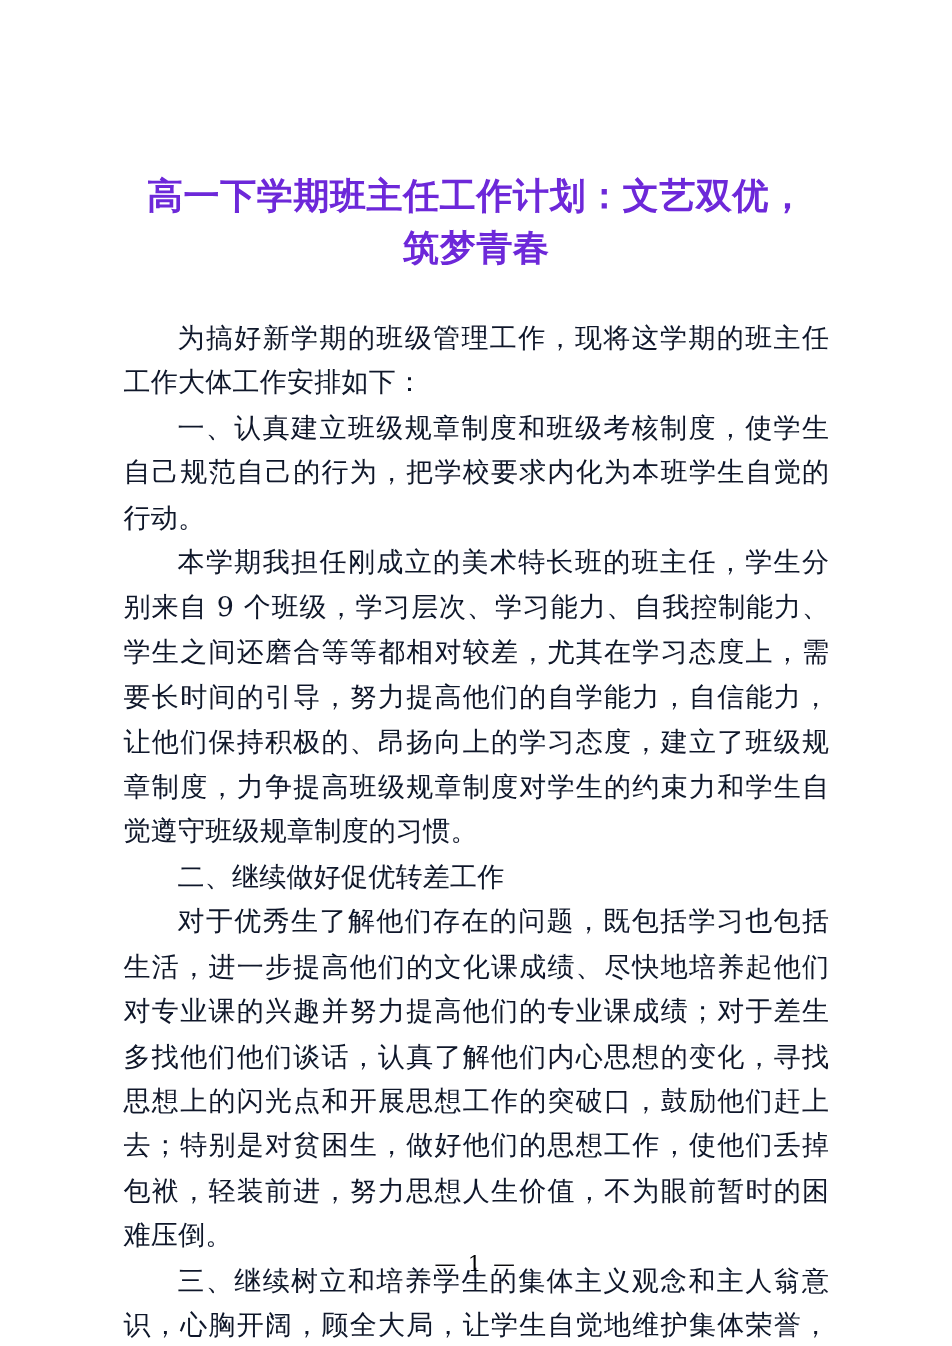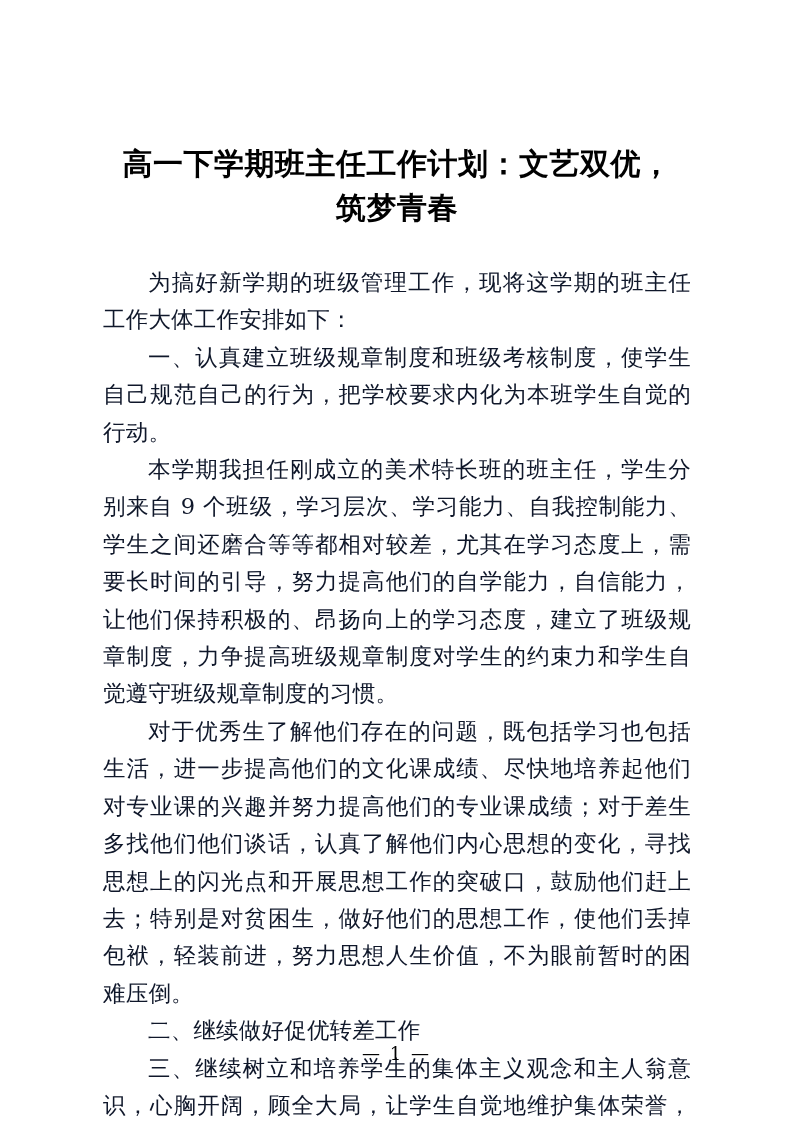--- a/index.html
+++ b/index.html
@@ -25,21 +25,21 @@
   }
   .doc-title {
     margin: 0;
     padding-top: 142px;
     text-align: center;
     font-family: "DejaVu Sans", "Liberation Sans", sans-serif;
     font-weight: 700;
     font-size: 30px;
     line-height: 44px;
     letter-spacing: 0.5px;
-    color: #000000;
+    color: #6d28d9;
     white-space: pre-line;
   }
   .body-block {
     margin-top: 34px;
   }
   p.para {
     margin: 0;
     font-family: "DejaVu Serif", "Liberation Serif", serif;
     font-size: 22.5px;
     line-height: 37.4px;
@@ -77,23 +77,23 @@
 筑梦青春</h1>
 
     <div class="body-block">
 
       <p class="para">为搞好新学期的班级管理工作，现将这学期的班主任工作大体工作安排如下：</p>
 
       <p class="para heading">一、认真建立班级规章制度和班级考核制度，使学生自己规范自己的行为，把学校要求内化为本班学生自觉的行动。</p>
 
       <p class="para">本学期我担任刚成立的美术特长班的班主任，学生分别来自 9 个班级，学习层次、学习能力、自我控制能力、学生之间还磨合等等都相对较差，尤其在学习态度上，需要长时间的引导，努力提高他们的自学能力，自信能力，让他们保持积极的、昂扬向上的学习态度，建立了班级规章制度，力争提高班级规章制度对学生的约束力和学生自觉遵守班级规章制度的习惯。</p>
 
+      <p class="para heading">二、继续做好促优转差工作</p>
+
       <p class="para">对于优秀生了解他们存在的问题，既包括学习也包括生活，进一步提高他们的文化课成绩、尽快地培养起他们对专业课的兴趣并努力提高他们的专业课成绩；对于差生多找他们他们谈话，认真了解他们内心思想的变化，寻找思想上的闪光点和开展思想工作的突破口，鼓励他们赶上去；特别是对贫困生，做好他们的思想工作，使他们丢掉包袱，轻装前进，努力思想人生价值，不为眼前暂时的困难压倒。</p>
-
-      <p class="para heading">二、继续做好促优转差工作</p>
 
       <p class="para heading">三、继续树立和培养学生的集体主义观念和主人翁意识，心胸开阔，顾全大局，让学生自觉地维护集体荣誉，树立我班</p>
 
     </div>
   </div>
 
   <div class="footer">
     <span>— 1 —</span>
   </div>
 

